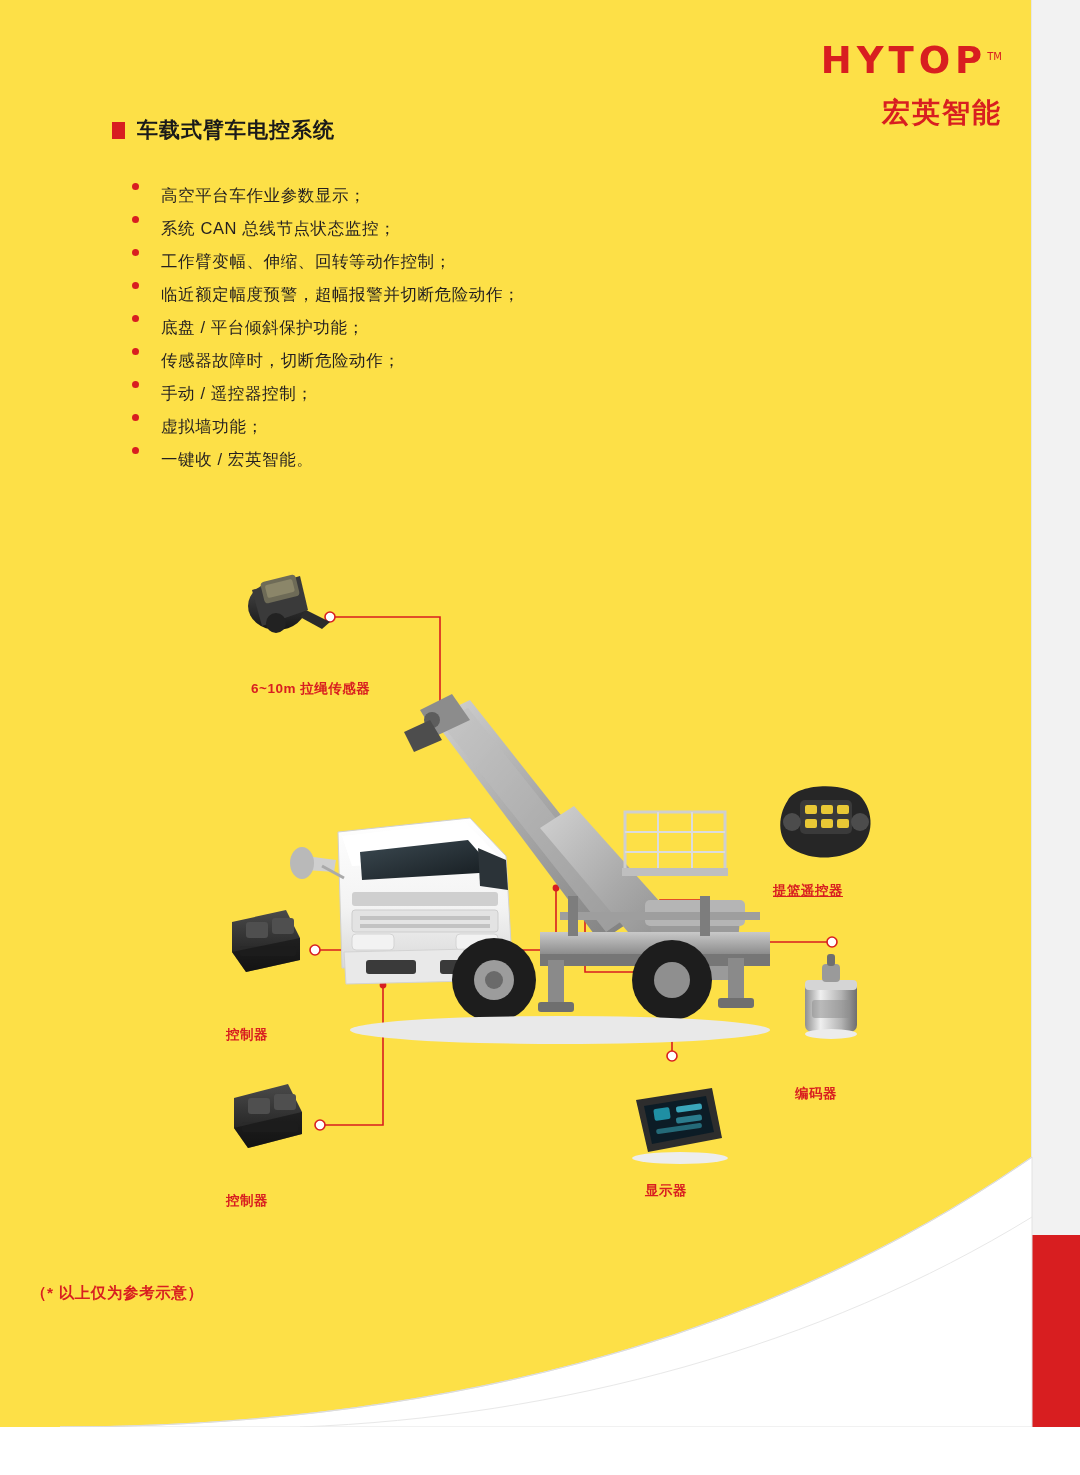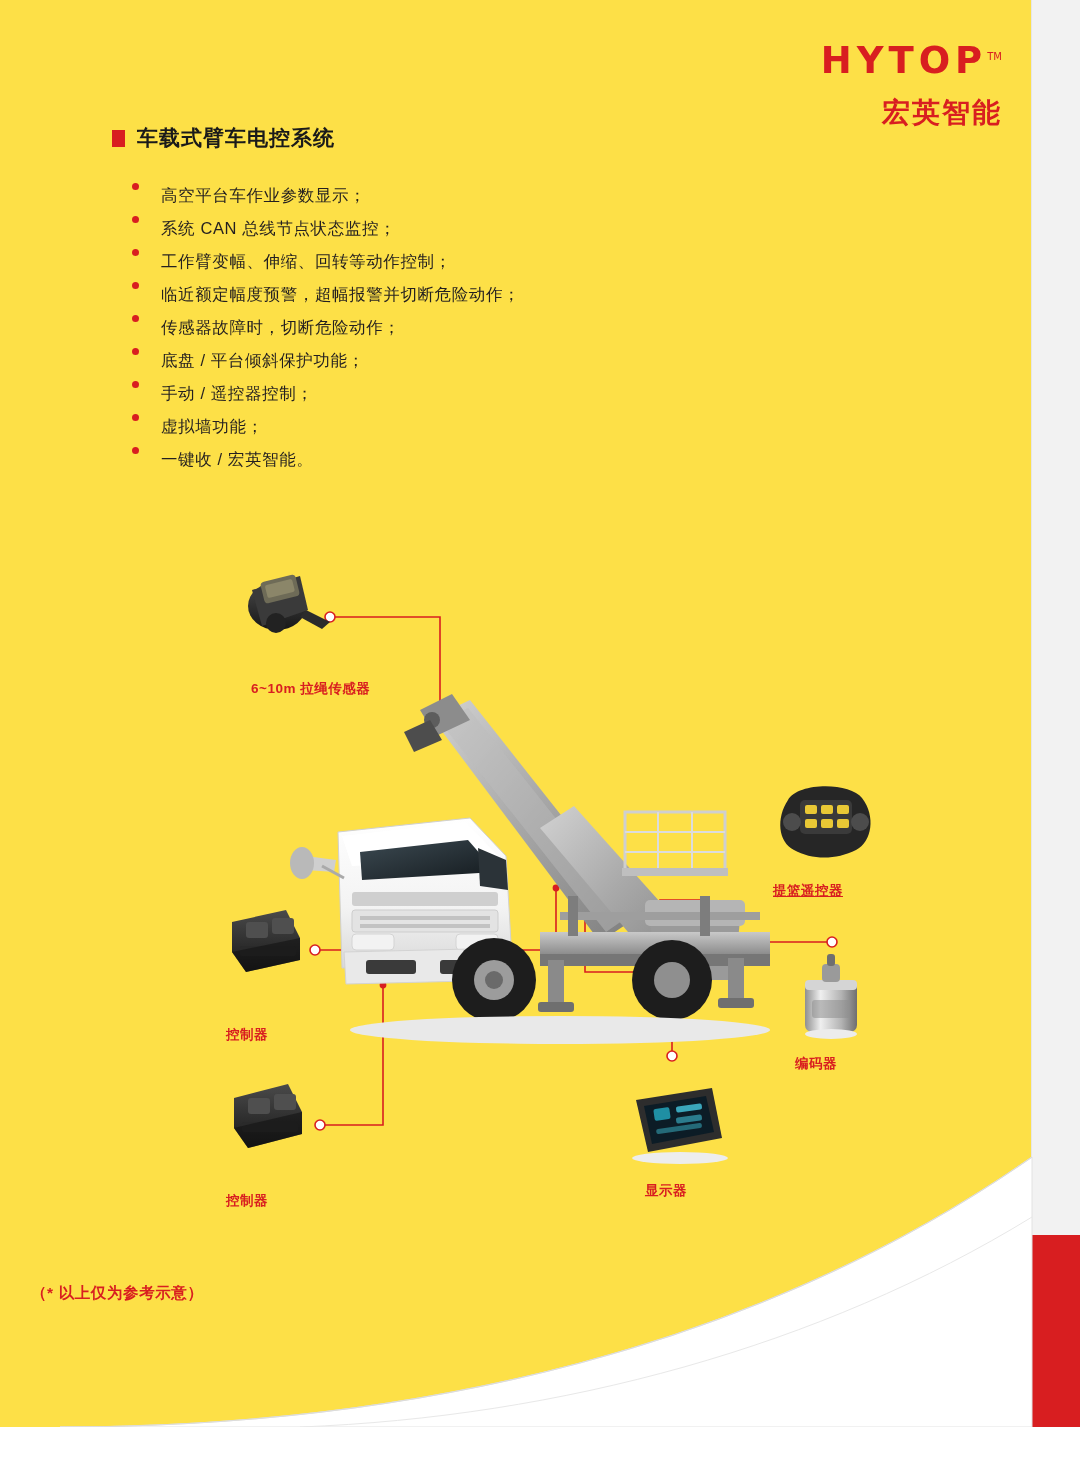--- a/index.html
+++ b/index.html
@@ -72,21 +72,21 @@
     font-size: 28px;
     font-weight: 700;
     color: #d81e20;
     letter-spacing: 2px;
     line-height: 1;
   }
 
   
   .heading {
     position: absolute;
-    top: 124px;
+    top: 116px;
     left: 112px;
     display: flex;
     align-items: center;
   }
   .heading-marker {
     width: 13px;
     height: 17px;
     background: #d81e20;
     margin-right: 12px;
   }
@@ -199,25 +199,25 @@
     <div class="bullet-row">
       <span class="bullet-dot"></span>
       <span class="bullet-label">工作臂变幅、伸缩、回转等动作控制；</span>
     </div>
     <div class="bullet-row">
       <span class="bullet-dot"></span>
       <span class="bullet-label">临近额定幅度预警，超幅报警并切断危险动作；</span>
     </div>
     <div class="bullet-row">
       <span class="bullet-dot"></span>
+      <span class="bullet-label">底盘 / 平台倾斜保护功能；</span>
+    </div>
+    <div class="bullet-row">
+      <span class="bullet-dot"></span>
       <span class="bullet-label">传感器故障时，切断危险动作；</span>
-    </div>
-    <div class="bullet-row">
-      <span class="bullet-dot"></span>
-      <span class="bullet-label">底盘 / 平台倾斜保护功能；</span>
     </div>
     <div class="bullet-row">
       <span class="bullet-dot"></span>
       <span class="bullet-label">手动 / 遥控器控制；</span>
     </div>
     <div class="bullet-row">
       <span class="bullet-dot"></span>
       <span class="bullet-label">虚拟墙功能；</span>
     </div>
     <div class="bullet-row">
@@ -406,19 +406,19 @@
         <rect x="676" y="556" width="26" height="6" rx="2" fill="#2b7c8d" transform="rotate(-8 689 559)"></rect>
         <rect x="656" y="566" width="46" height="5" rx="2" fill="#246a78" transform="rotate(-8 679 568)"></rect>
         <ellipse cx="680" cy="598" rx="48" ry="6" fill="#ededed"></ellipse>
       </g>
     </svg>
 
     <div class="callout-label" style="left:219px; top:120px;margin-left:32px;">6~10m 拉绳传感器</div>
     <div class="callout-label" style="left:226px; top:466px;">控制器</div>
     <div class="callout-label" style="left:226px; top:632px;">控制器</div>
     <div class="callout-label" style="left:773px; top:322px;text-decoration:underline;">提篮遥控器</div>
-    <div class="callout-label" style="left:795px; top:495px;">编码器</div>
+    <div class="callout-label" style="left:795px; top:525px;">编码器</div>
     <div class="callout-label" style="left:645px; top:622px;">显示器</div>
   </div>
 
   <div class="footnote">（* 以上仅为参考示意）</div>
 
 </div>
 
 </body></html>

